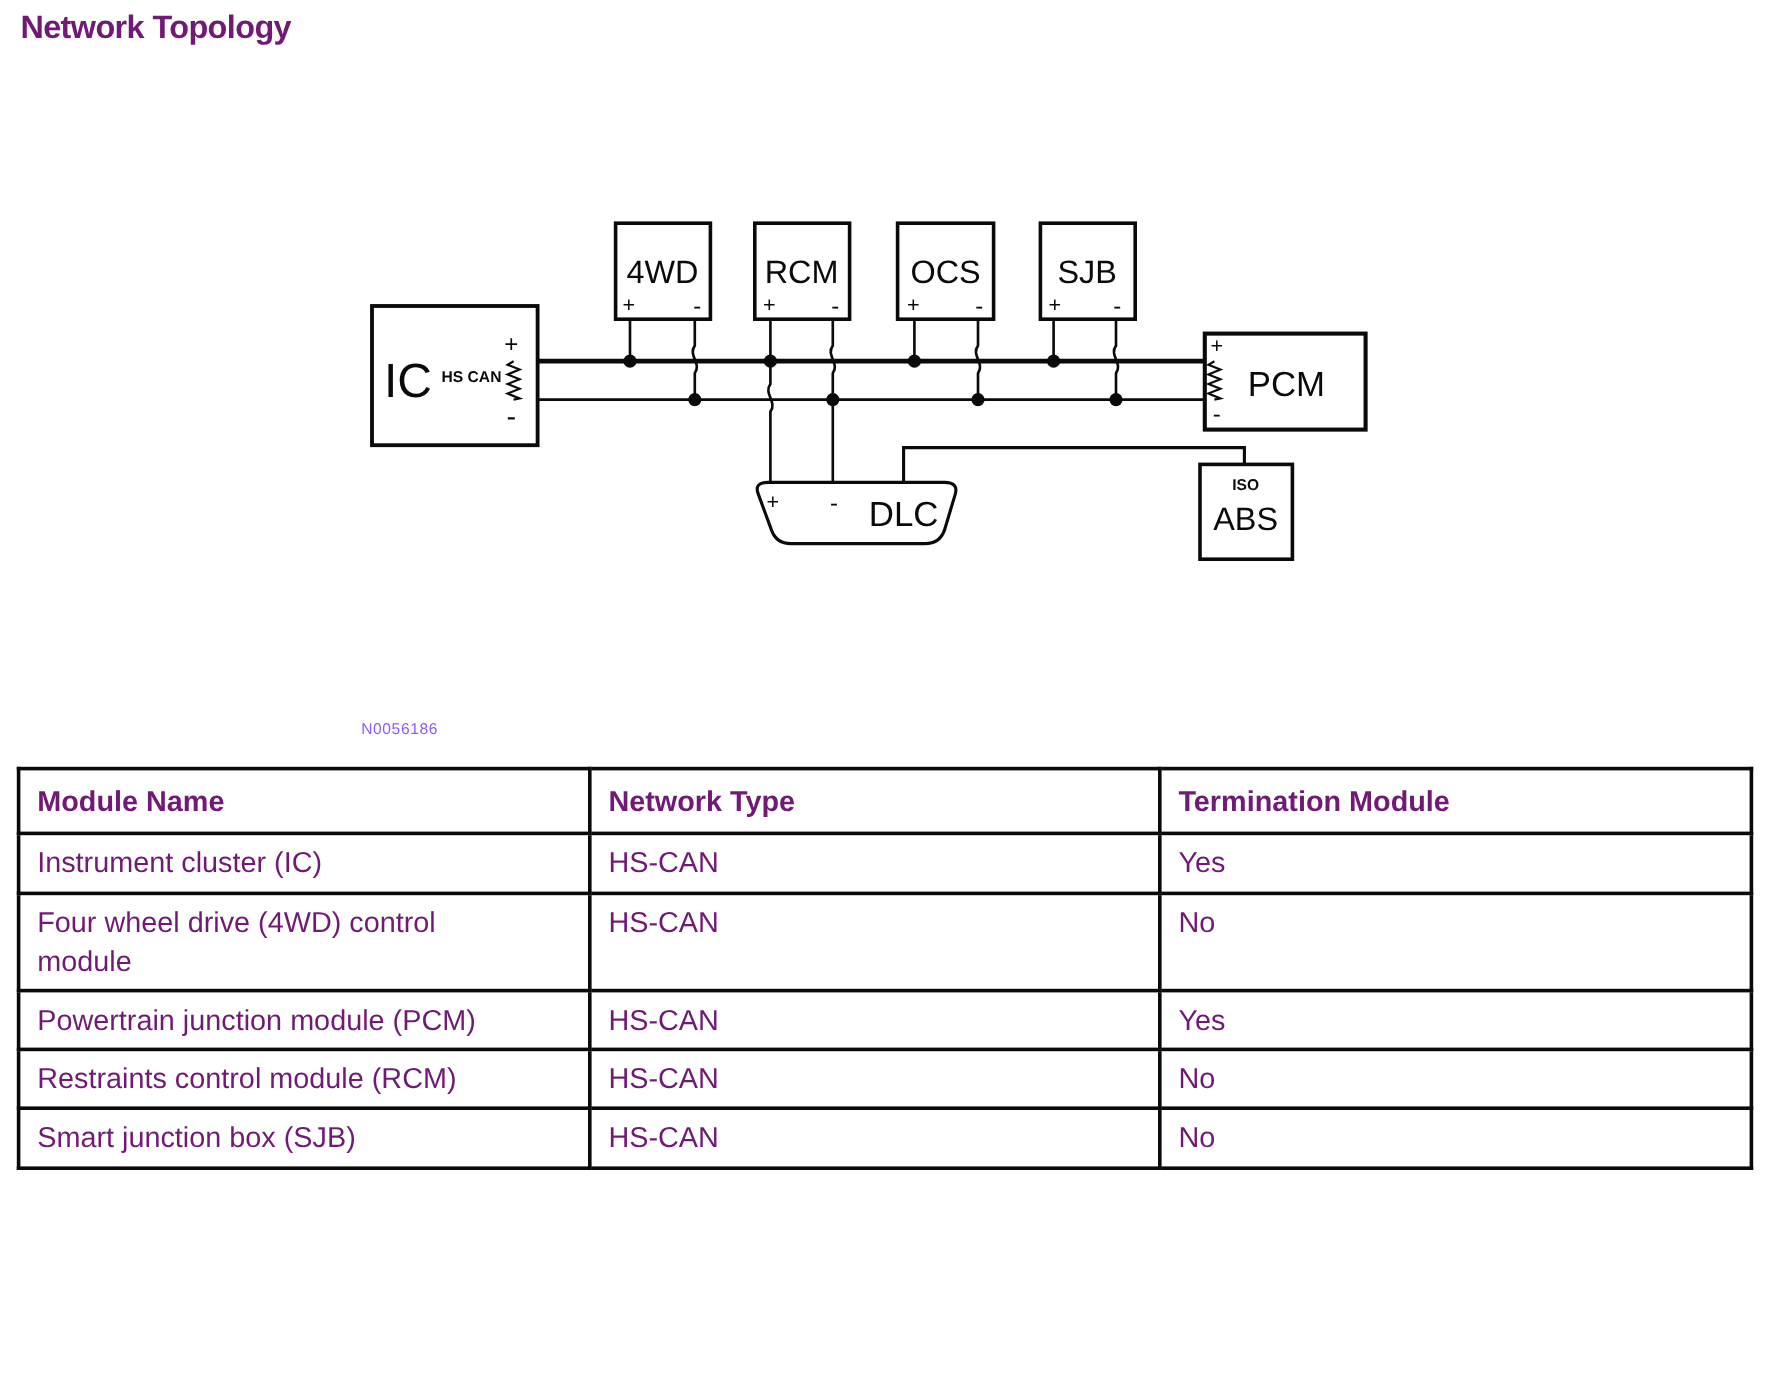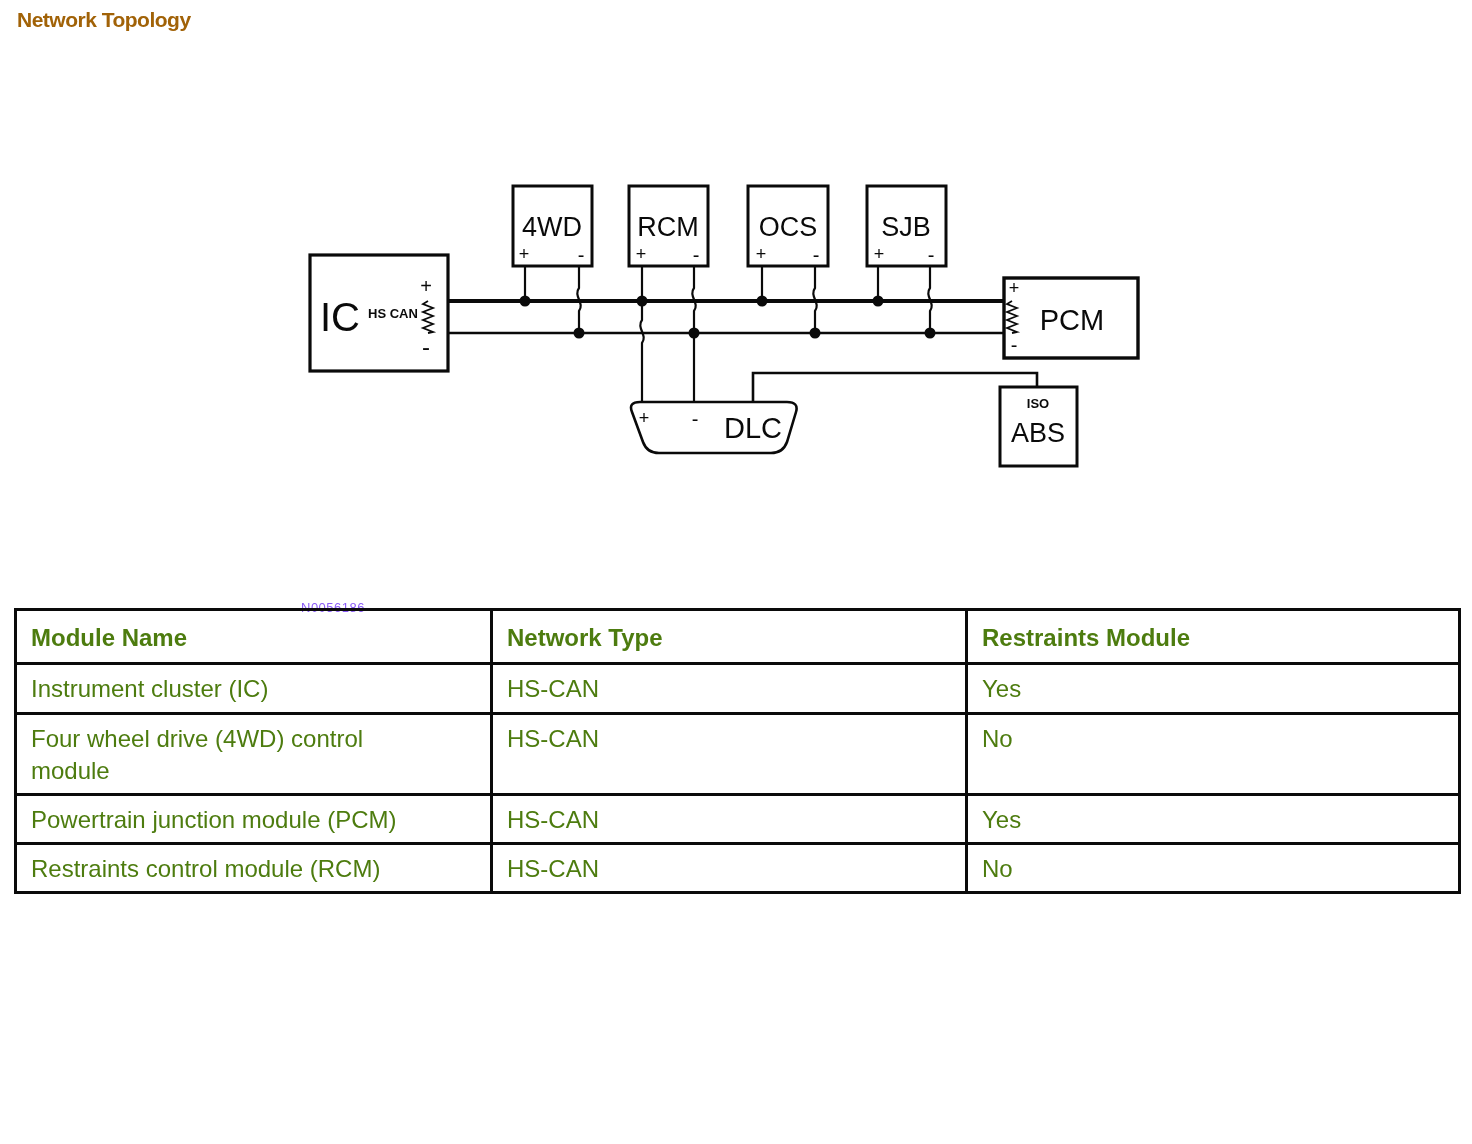--- a/index.html
+++ b/index.html
@@ -3,34 +3,34 @@
 <meta charset="utf-8">
 <style>
   html,body{margin:0;padding:0;background:#ffffff;}
   body{
     width:1472px;height:1144px;position:relative;overflow:hidden;
     font-family:"Liberation Sans",sans-serif;color:#0a0a0a;
     -webkit-font-smoothing:none;
   }
   .title{
     position:absolute;left:17px;top:8px;margin:0;
-    font-size:21px;font-weight:bold;letter-spacing:-0.5px;color:#a16207;
+    font-size:27px;font-weight:bold;letter-spacing:-0.5px;color:#701a75;
   }
   .diagram{
     position:absolute;left:0;top:0;width:1472px;height:632px;
   }
   .diagram text{fill:#0a0a0a;font-family:"Liberation Sans",sans-serif;}
   .figure-id{
     position:absolute;left:301px;top:600px;
     font-size:13px;letter-spacing:0.5px;color:#8b5cf6;
   }
   table.module-table{
-    position:absolute;left:14px;top:608px;width:1444px;
+    position:absolute;left:14px;top:639px;width:1444px;
     border-collapse:collapse;table-layout:fixed;
-    font-size:24px;line-height:32px;color:#4d7c0f;
+    font-size:24px;line-height:32px;color:#701a75;
   }
   table.module-table th,table.module-table td{
     border:3px solid #0a0a0a;
     vertical-align:top;text-align:left;
     padding:8px 10px 6px 14px;
     font-weight:normal;
     overflow:hidden;
   }
   table.module-table th{font-weight:bold;font-size:24px;padding-top:11px;}
   .cellwrap{max-width:385px;}
@@ -136,21 +136,21 @@
 <table class="module-table">
   <colgroup>
     <col style="width:476px">
       <col style="width:475px">
       <col style="width:493px">
   </colgroup>
   <thead>
     <tr style="height:54px">
       <th>Module Name</th>
       <th>Network Type</th>
-      <th>Restraints Module</th>
+      <th>Termination Module</th>
     </tr>
   </thead>
   <tbody>
     <tr style="height:50px">
       <td>
           <div class="cellwrap">Instrument cluster (IC)</div>
         </td>
       <td>HS-CAN</td>
       <td>Yes</td>
     </tr>
@@ -168,14 +168,21 @@
       <td>HS-CAN</td>
       <td>Yes</td>
     </tr>
     <tr style="height:48px">
       <td>
           <div class="cellwrap">Restraints control module (RCM)</div>
         </td>
       <td>HS-CAN</td>
       <td>No</td>
     </tr>
+    <tr style="height:50px">
+      <td>
+          <div class="cellwrap">Smart junction box (SJB)</div>
+        </td>
+      <td>HS-CAN</td>
+      <td>No</td>
+    </tr>
   </tbody>
 </table>
 
 </body></html>

